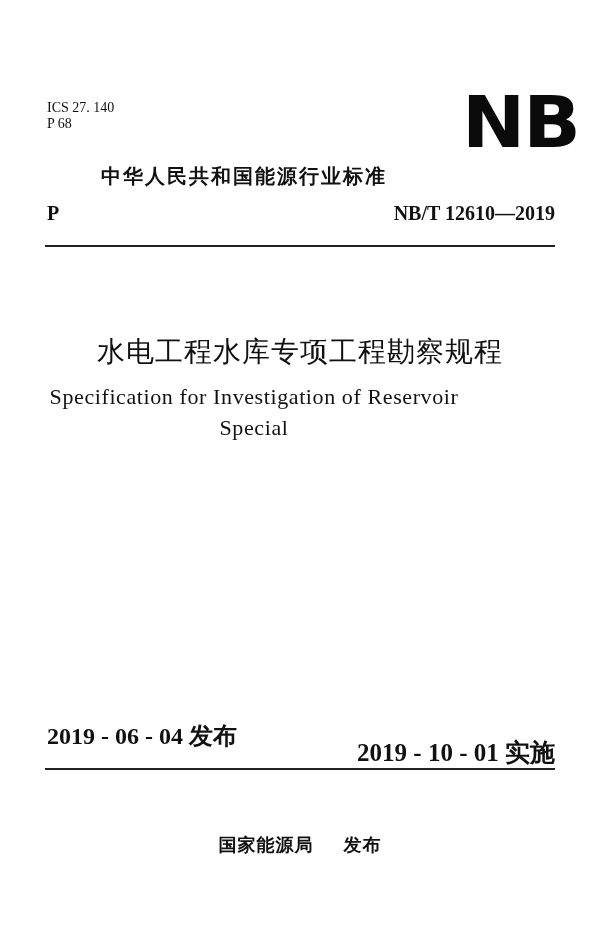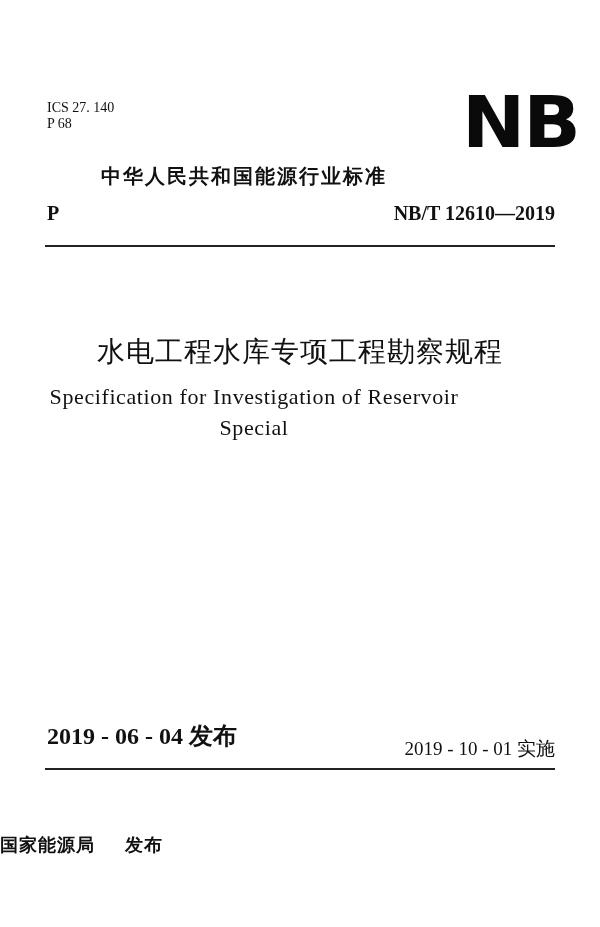--- a/index.html
+++ b/index.html
@@ -60,25 +60,25 @@
       text-align: center;
       font-size: 22px; line-height: 31px; letter-spacing: 0.6px; margin-left: 16px;
     }
 
     .issue-date {
       left: 47px; top: 720px;
       font-size: 24px; font-weight: bold;
     }
     .impl-date {
       right: 45px; top: 736px;
-      font-size: 19px; font-weight: normal;
+      font-size: 25px; font-weight: bold;
     }
     .publisher {
       left: 0; width: 600px; top: 833px;
-      text-align: left;
+      text-align: center;
       font-size: 18px; font-weight: bold; letter-spacing: 1px;
     }
     .publisher .gap { display: inline-block; width: 30px; }
   </style>
 </head>
 <body>
 
 <div class="abs ics serif">
   <div>ICS 27. 140</div>
   <div>P 68</div>

